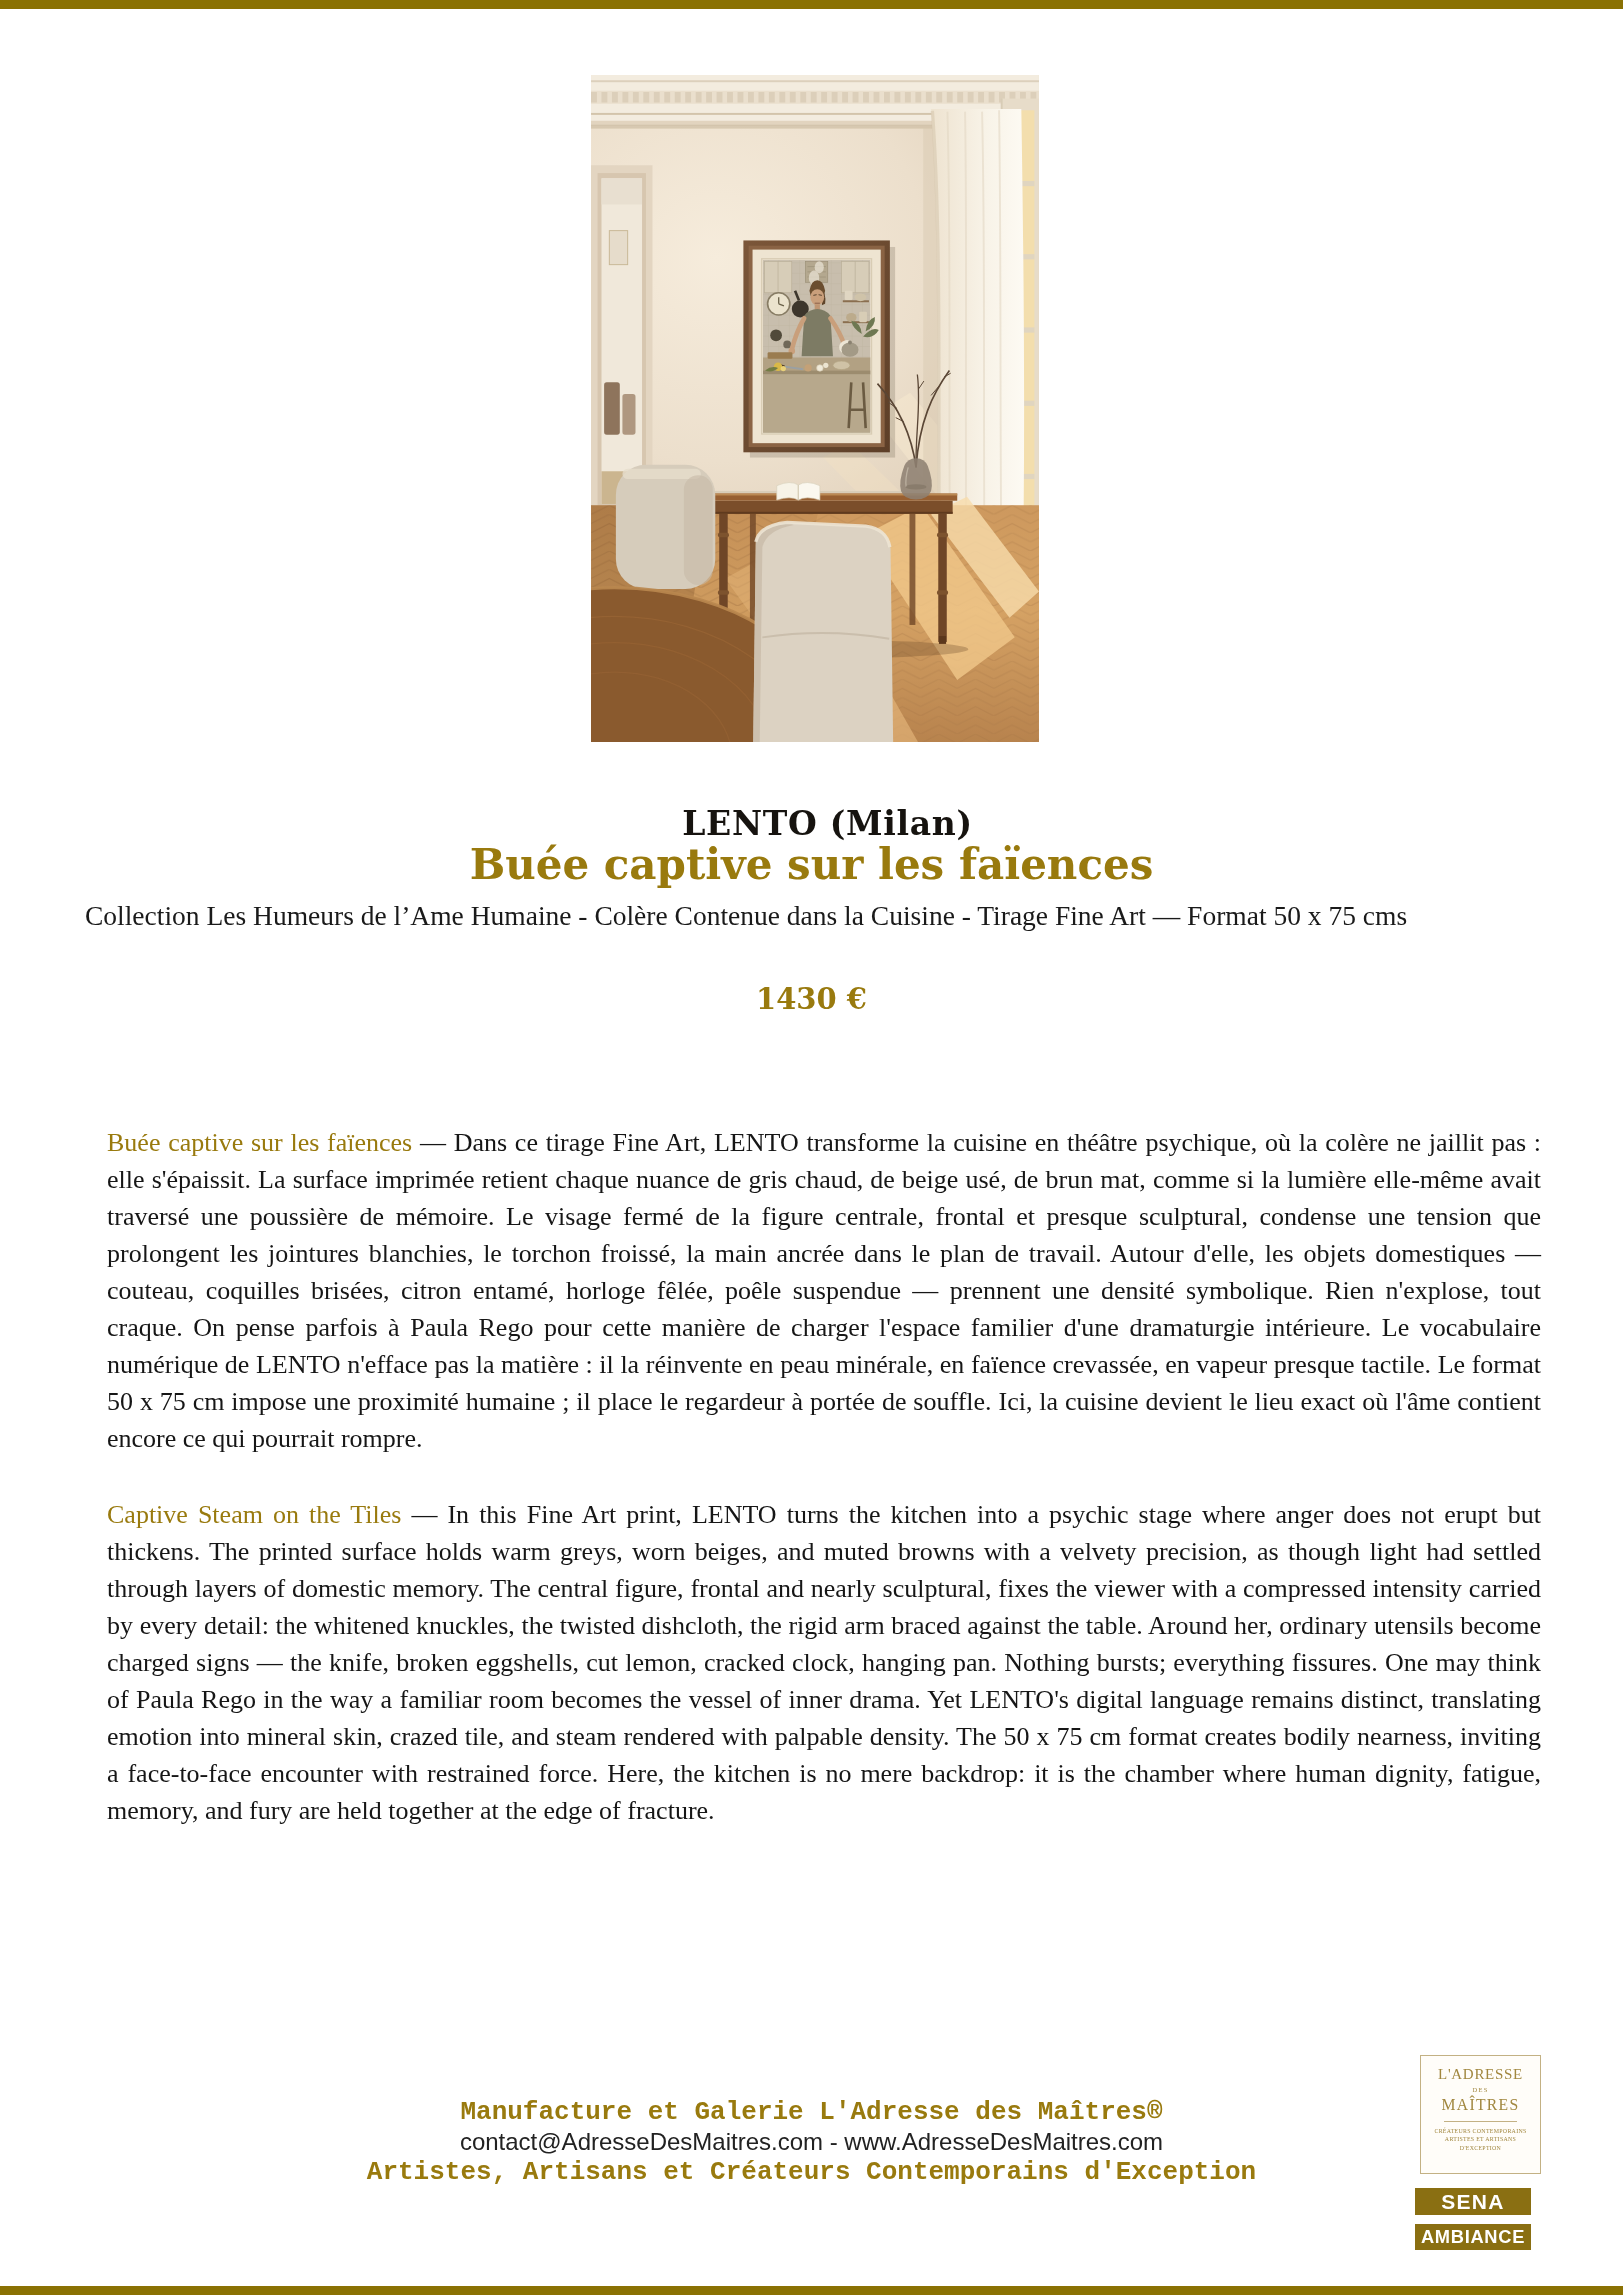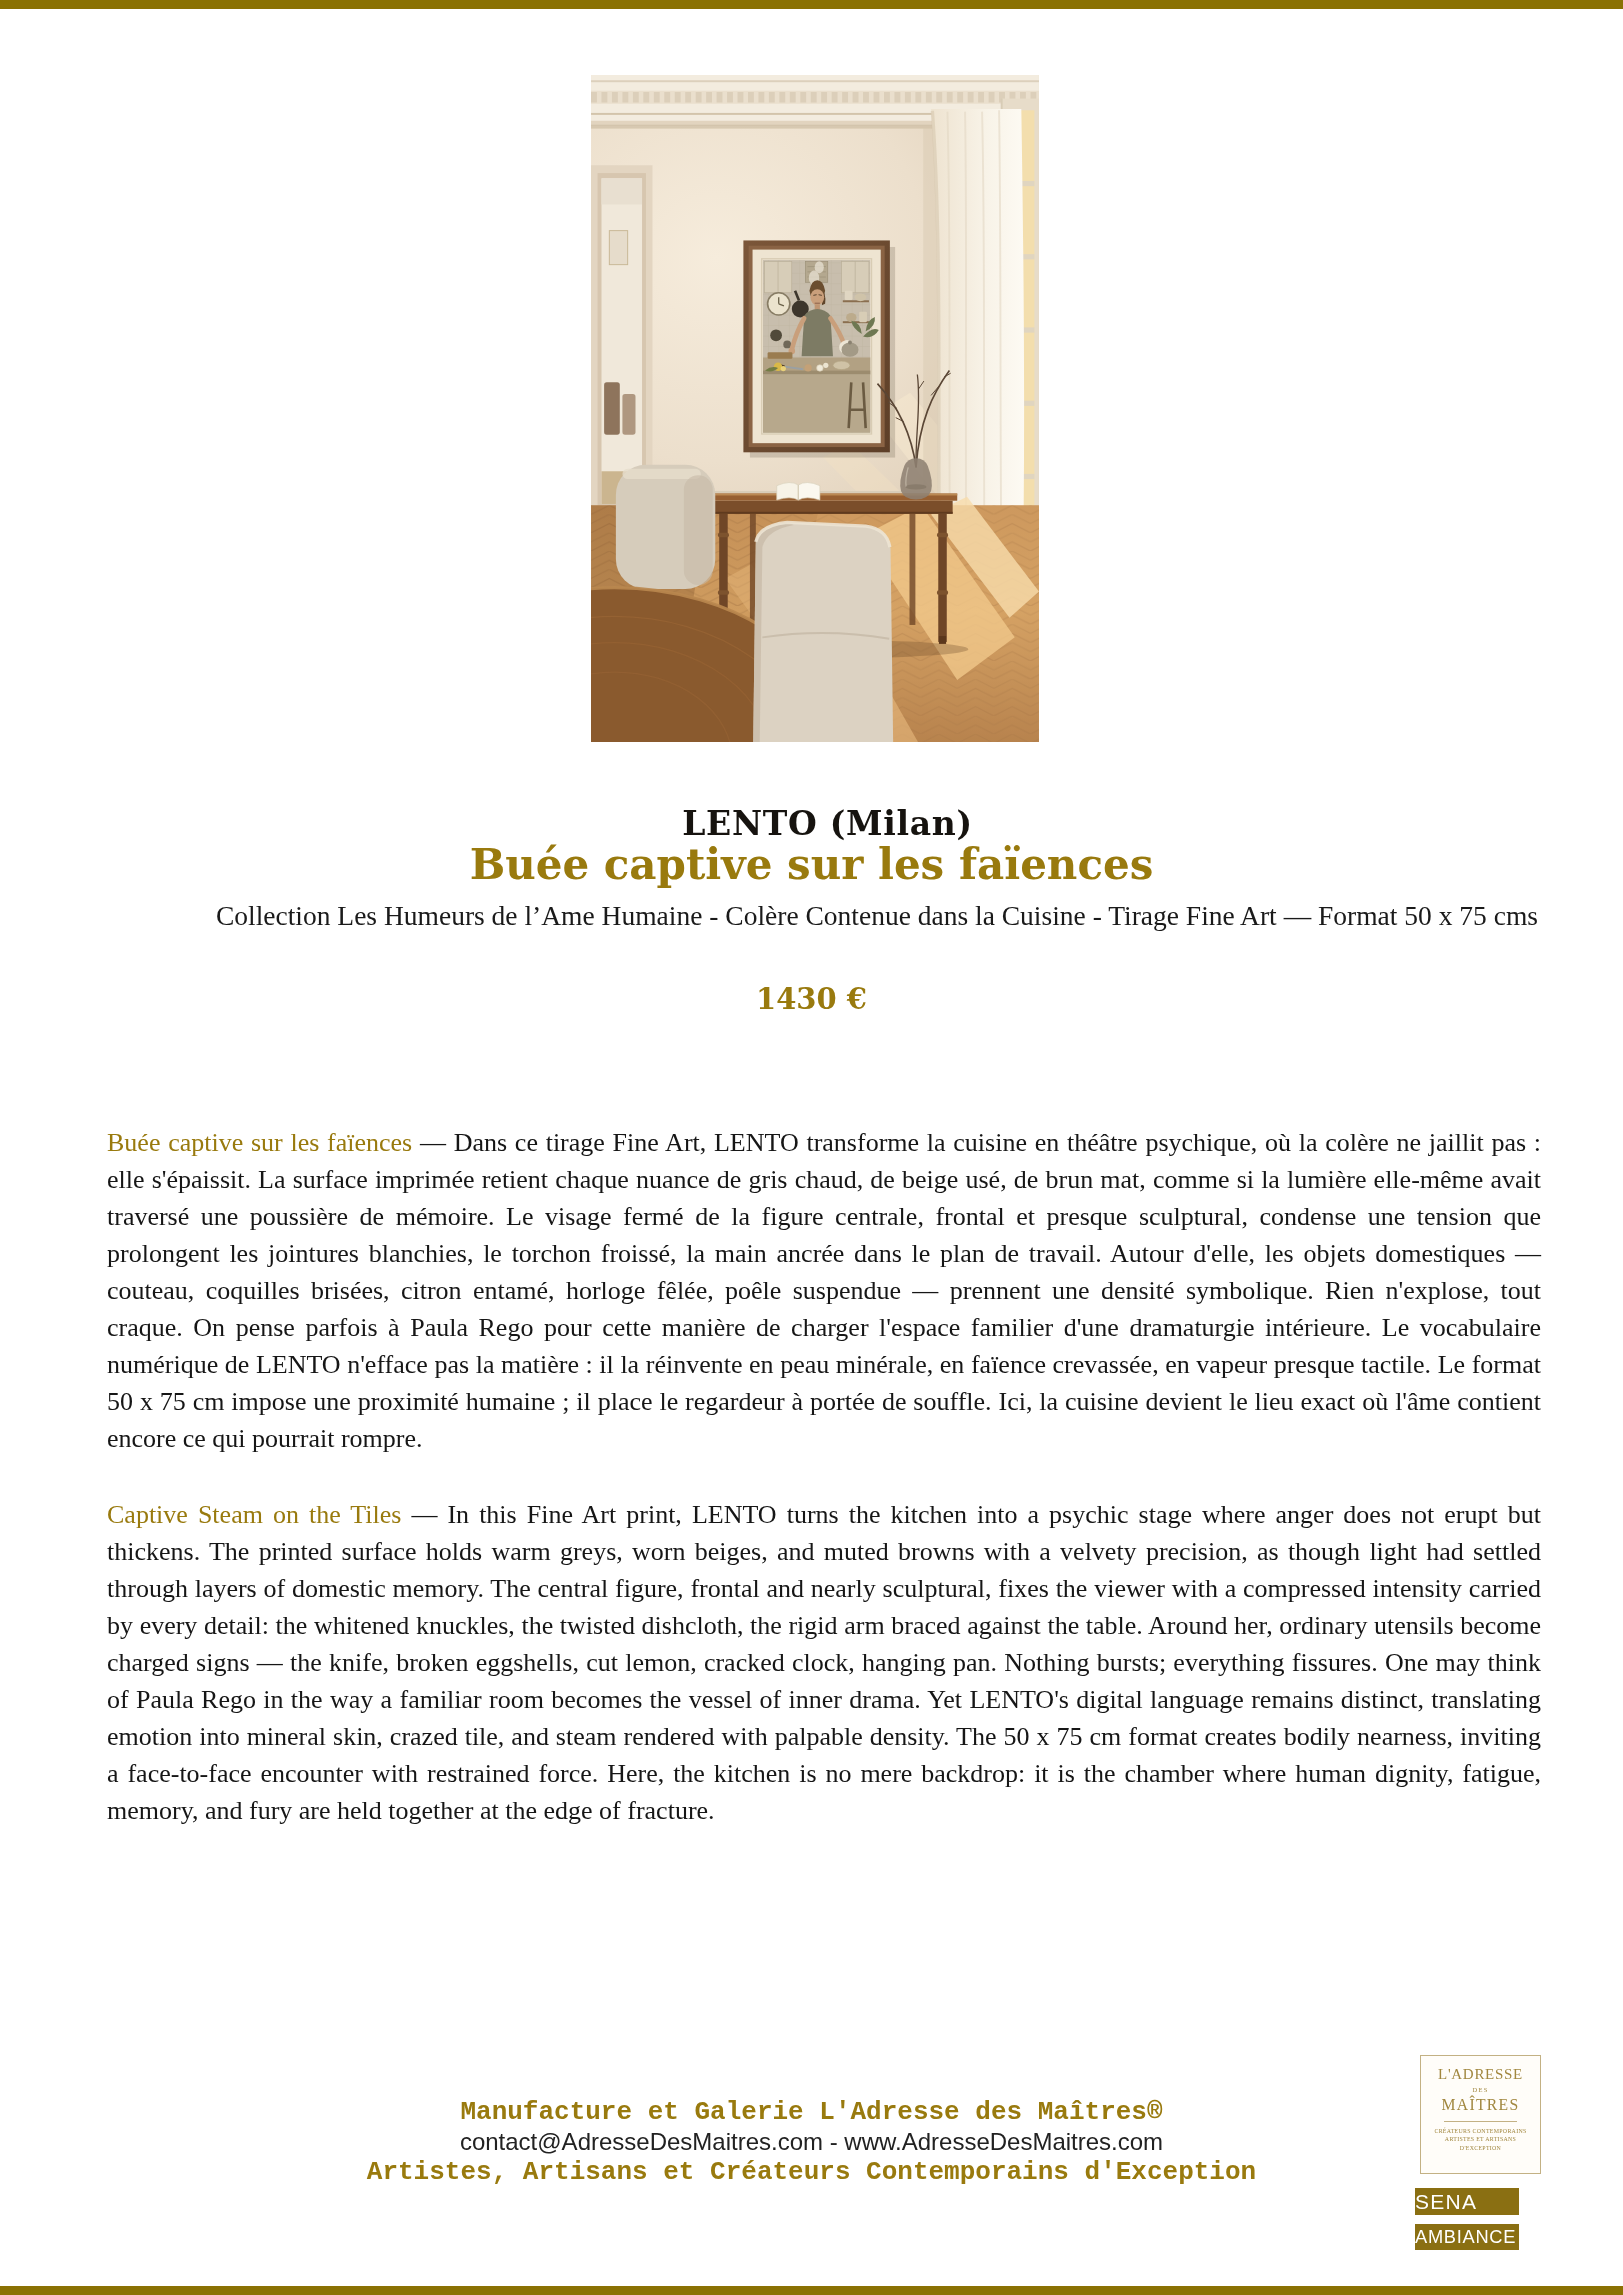--- a/index.html
+++ b/index.html
@@ -13,21 +13,21 @@
   .photo { position:absolute; left:591px; top:75px; width:448px; height:667px; margin:0; }
   .photo svg { display:block; }
 
   .artist { position:absolute; left:0; top:788px; width:100%; margin:16px; text-align:center;
             font-family:"DejaVu Serif", serif; font-weight:bold; font-size:33px; line-height:39px;
             color:#16130f; letter-spacing:0.7px; }
   .title  { position:absolute; left:0; top:839px; width:100%; margin:0; text-align:center;
             font-family:"DejaVu Serif", serif; font-weight:bold; font-size:42px; line-height:52px;
             color:var(--accent-gold,#997a0e); }
   .collection { position:absolute; left:50%; transform:translateX(-50%); top:895px; width:1453px; margin:0;
-            text-align:right; font-size:27.5px; line-height:41px; color:#1a1a1a; }
+            text-align:left; font-size:27.5px; line-height:41px; color:#1a1a1a; }
   .price  { position:absolute; left:0; top:980px; width:100%; margin:0; text-align:center;
             font-family:"DejaVu Serif", serif; font-weight:bold; font-size:29px; line-height:39px;
             color:var(--accent-gold,#997a0e); }
 
   .desc { position:absolute; left:95px; width:1434px; margin:12px; text-align:justify;
           font-size:26px; line-height:37px; color:#161616; }
   .desc .lead { color:var(--accent-gold,#997a0e); }
   .desc-fr { top:1112px; }
   .desc-en { top:1484px; }
 
@@ -40,22 +40,22 @@
 
   .logo-box { position:absolute; left:1420px; top:2055px; width:121px; height:119px; box-sizing:border-box;
               border:1.3px solid var(--logo-border,#c3b184); background:#fffdf9; text-align:center;
               font-family:"Liberation Serif", serif; color:var(--logo-gold,#a1873f); padding-top:9.8px; }
   .logo-name-top { font-size:15px; line-height:17px; letter-spacing:0.7px; }
   .logo-name-mid { font-size:6.5px; line-height:9.2px; letter-spacing:1.3px; margin-top:2px; }
   .logo-name-bottom { font-size:15.7px; line-height:18.3px; letter-spacing:1.3px; margin-top:2px; }
   .logo-divider { width:73px; height:0.7px; background:var(--logo-border,#c3b184); margin:6.5px auto 5.2px; }
   .logo-sub { font-size:5.9px; line-height:8.5px; letter-spacing:0.3px; }
 
-  .badge { position:absolute; left:1415px; width:104px; background:var(--badge-gold,#8a6f12);
-           color:#ffffff; font-family:"Liberation Sans", sans-serif; font-weight:normal; text-align:left; }
+  .badge { position:absolute; left:1415px; width:116px; background:var(--badge-gold,#8a6f12);
+           color:#ffffff; font-family:"Liberation Sans", sans-serif; font-weight:bold; text-align:center; }
   .badge-sena { top:2188px; height:27px; font-size:21px; line-height:27px; letter-spacing:1.3px; }
   .badge-ambiance { top:2224px; height:26px; font-size:18.3px; line-height:26px; letter-spacing:0.7px; }
 </style>
 </head>
 <body>
 
 <div class="page">
 
   <div class="bar bar-top"></div>
 

